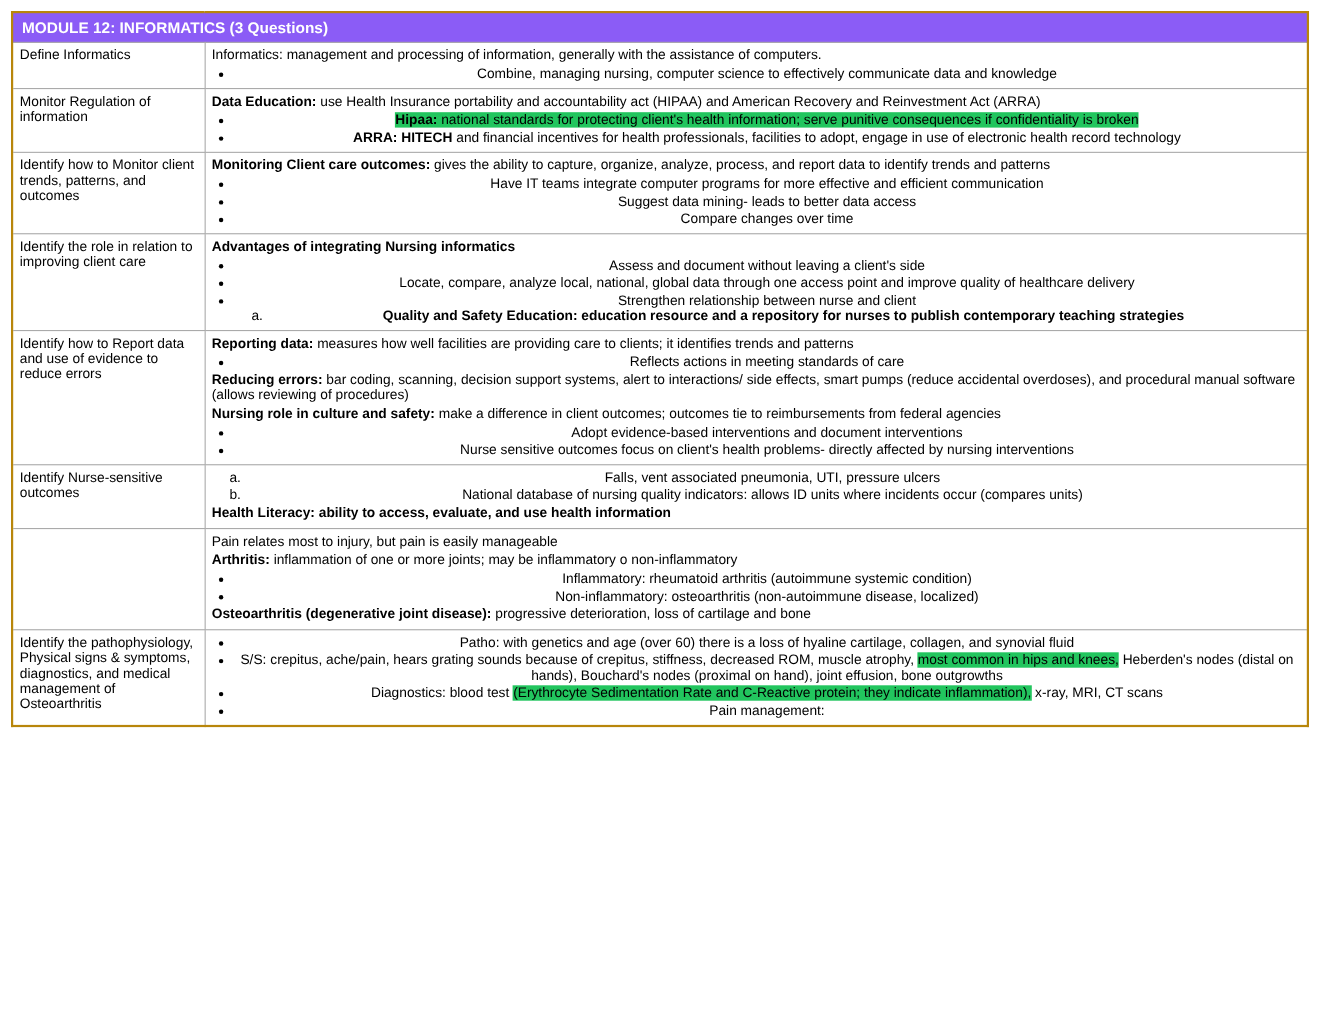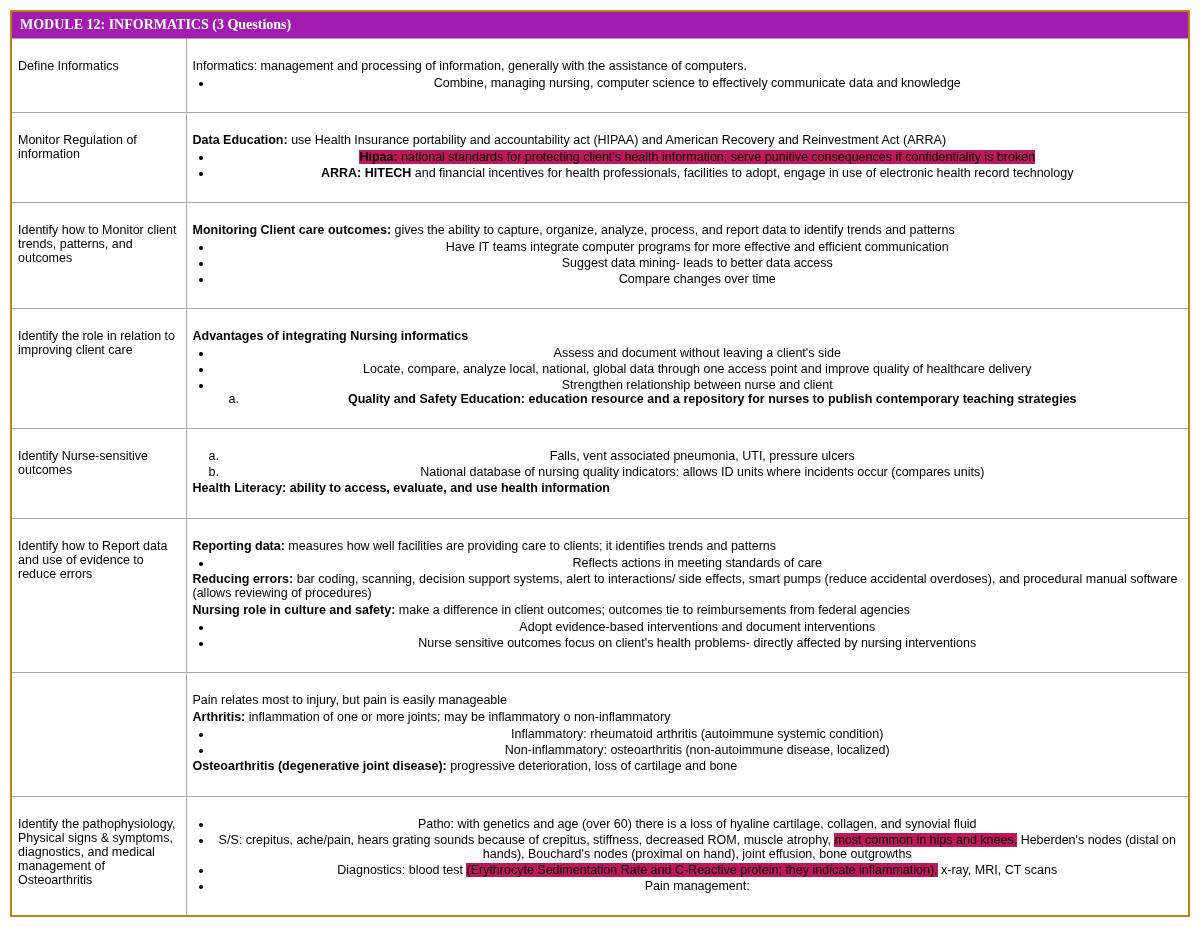--- a/index.html
+++ b/index.html
@@ -10,40 +10,39 @@
       padding: 10px;
     }
     table {
       width: 100%;
       border-collapse: collapse;
       border: 2px solid #b8860b;
     }
     td, th {
       border: 1px solid #aaa;
       vertical-align: top;
-      padding: 20px 6px;
+      padding: 4px 6px;
     }
     .module-header {
-      background-color: #a21caf;
+      background-color: #8b5cf6;
       color: #fff;
       font-weight: bold;
       font-size: 14px;
       padding: 5px 8px;
-      font-family: Liberation Serif, serif;
     }
     .left-col {
       width: 175px;
       font-size: 12.5px;
       vertical-align: top;
     }
     .right-col {
       font-size: 12.5px;
     }
     .highlight-yellow {
-      background-color: #be185d;
+      background-color: #22c55e;
     }
     .bold { font-weight: bold; }
     .underline { }
     ul {
       margin-left: 20px;
       list-style-type: disc;
     }
     ol {
       margin-left: 30px;
       list-style-type: lower-alpha;
@@ -106,43 +105,43 @@
         <li>Strengthen relationship between nurse and client
           <ol>
             <li><span class="bold">Quality and Safety Education: education resource and a repository for nurses to publish contemporary teaching strategies</span></li>
           </ol>
         </li>
       </ul>
     </td>
   </tr>
 
   <tr>
-    <td class="left-col">Identify Nurse-sensitive outcomes</td>
-    <td class="right-col">
-      <ol>
-        <li>Falls, vent associated pneumonia, UTI, pressure ulcers</li>
-        <li>National database of nursing quality indicators: allows ID units where incidents occur (compares units)</li>
-      </ol>
-      <p><span class="bold">Health Literacy: ability to access, evaluate, and use health information</span></p>
-    </td>
-  </tr>
-
-  <tr>
     <td class="left-col">Identify how to Report data and use of evidence to reduce errors</td>
     <td class="right-col">
       <p><span class="bold">Reporting data:</span> measures how well facilities are providing care to clients; it identifies trends and patterns</p>
       <ul>
         <li>Reflects actions in meeting standards of care</li>
       </ul>
       <p><span class="bold">Reducing errors:</span> bar coding, scanning, decision support systems, alert to interactions/ side effects, smart pumps (reduce accidental overdoses), and procedural manual software (allows reviewing of procedures)</p>
       <p><span class="bold">Nursing role in culture and safety:</span> make a difference in client outcomes; outcomes tie to reimbursements from federal agencies</p>
       <ul>
         <li>Adopt evidence-based interventions and document interventions</li>
         <li>Nurse sensitive outcomes focus on client's health problems- directly affected by nursing interventions</li>
       </ul>
+    </td>
+  </tr>
+
+  <tr>
+    <td class="left-col">Identify Nurse-sensitive outcomes</td>
+    <td class="right-col">
+      <ol>
+        <li>Falls, vent associated pneumonia, UTI, pressure ulcers</li>
+        <li>National database of nursing quality indicators: allows ID units where incidents occur (compares units)</li>
+      </ol>
+      <p><span class="bold">Health Literacy: ability to access, evaluate, and use health information</span></p>
     </td>
   </tr>
 
 
 
   <tr>
     <td class="left-col"></td>
     <td class="right-col">
       <p>Pain relates most to injury, but pain is easily manageable</p>
       <p><span class="bold">Arthritis:</span> inflammation of one or more joints; may be inflammatory o non-inflammatory</p>

